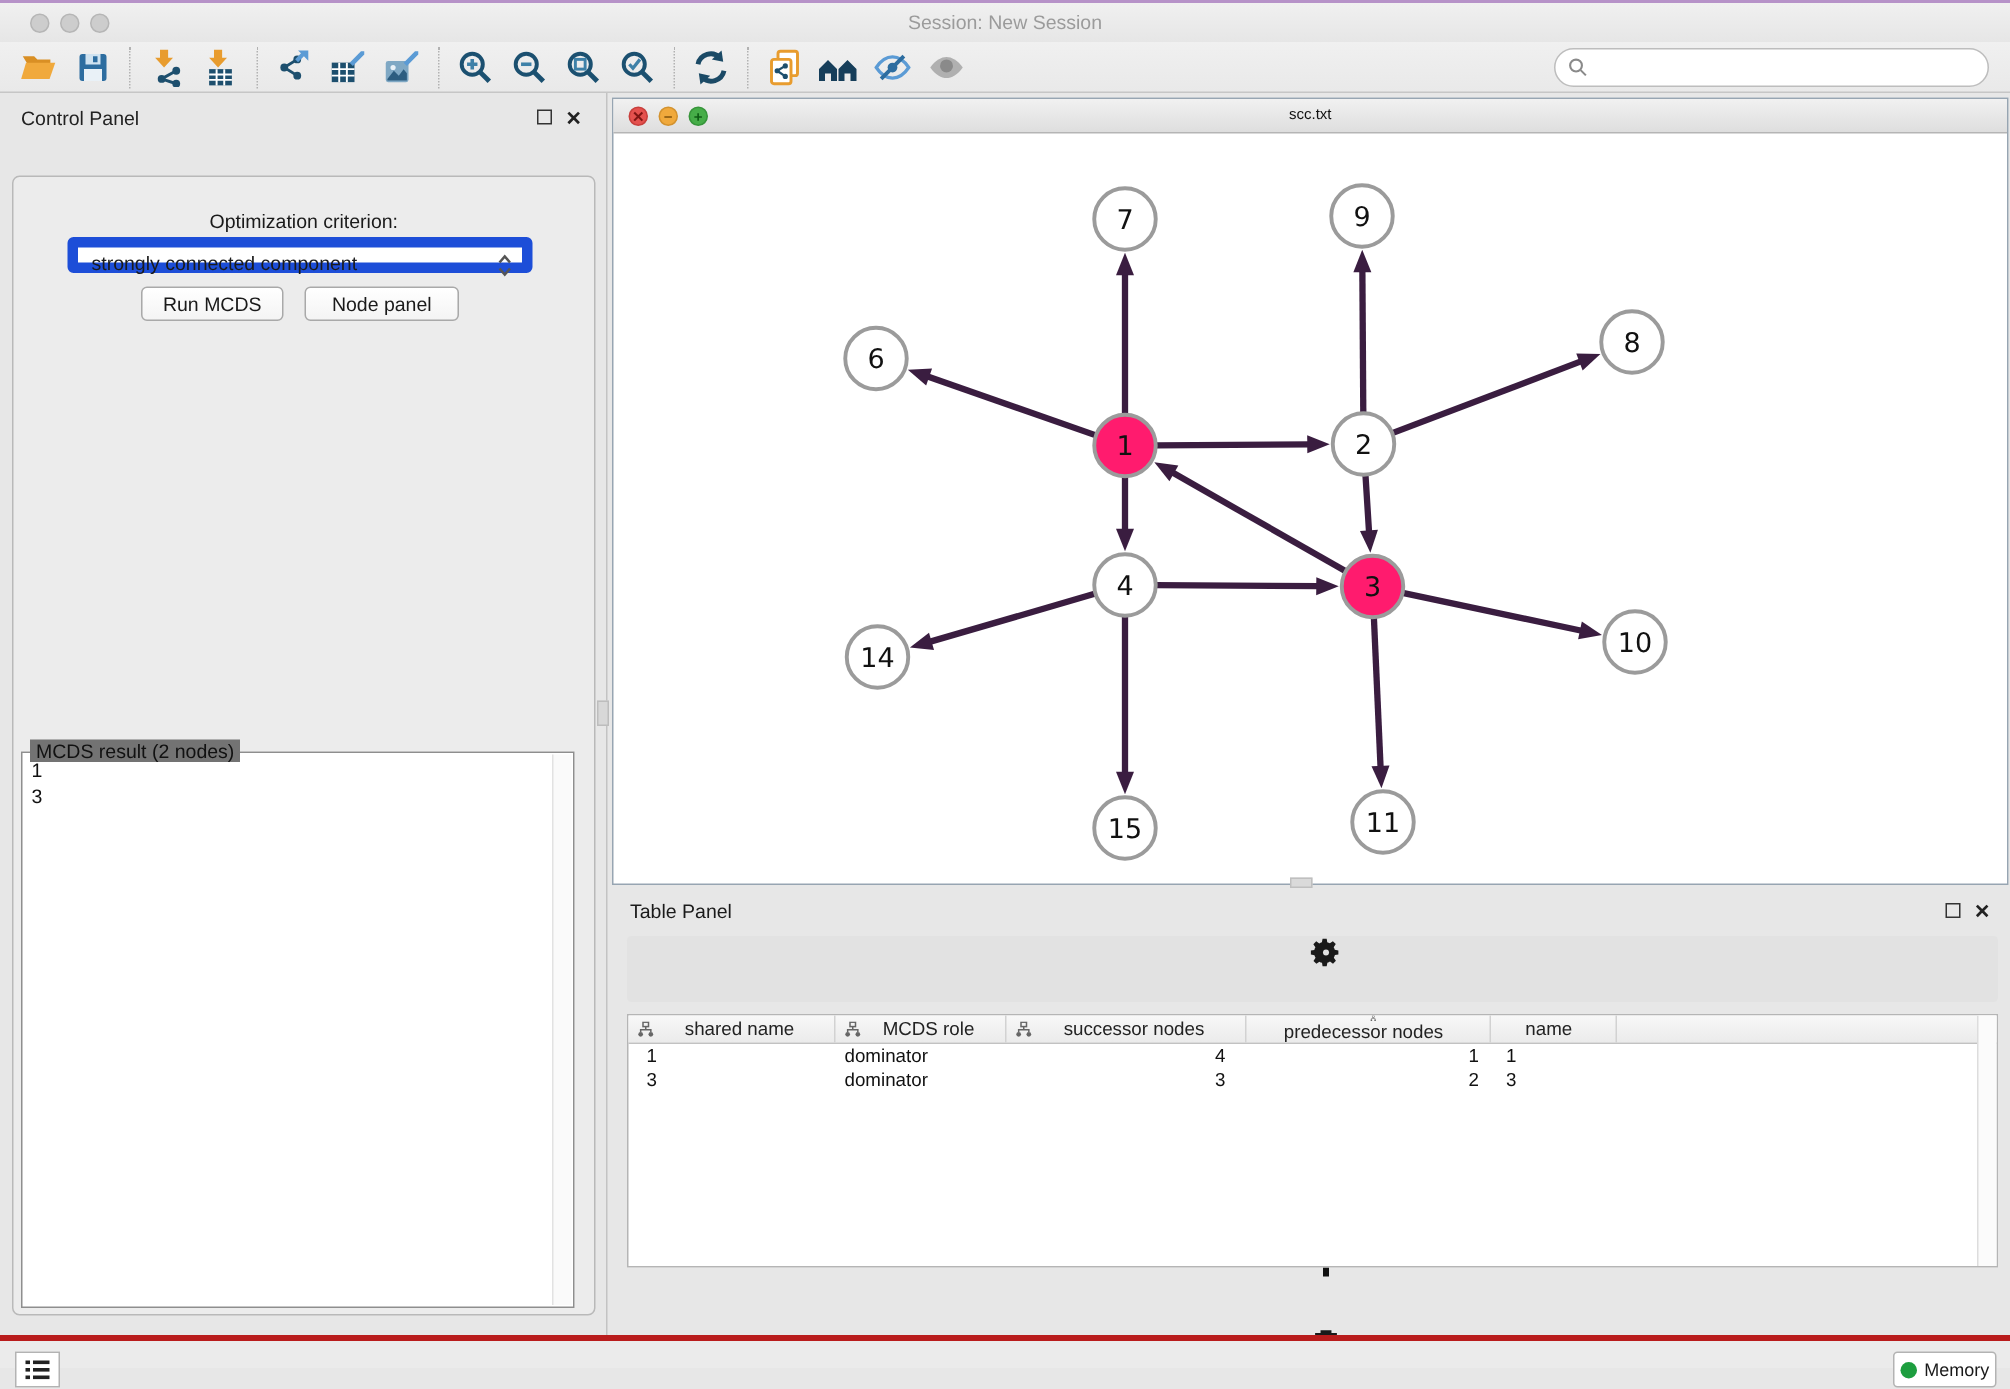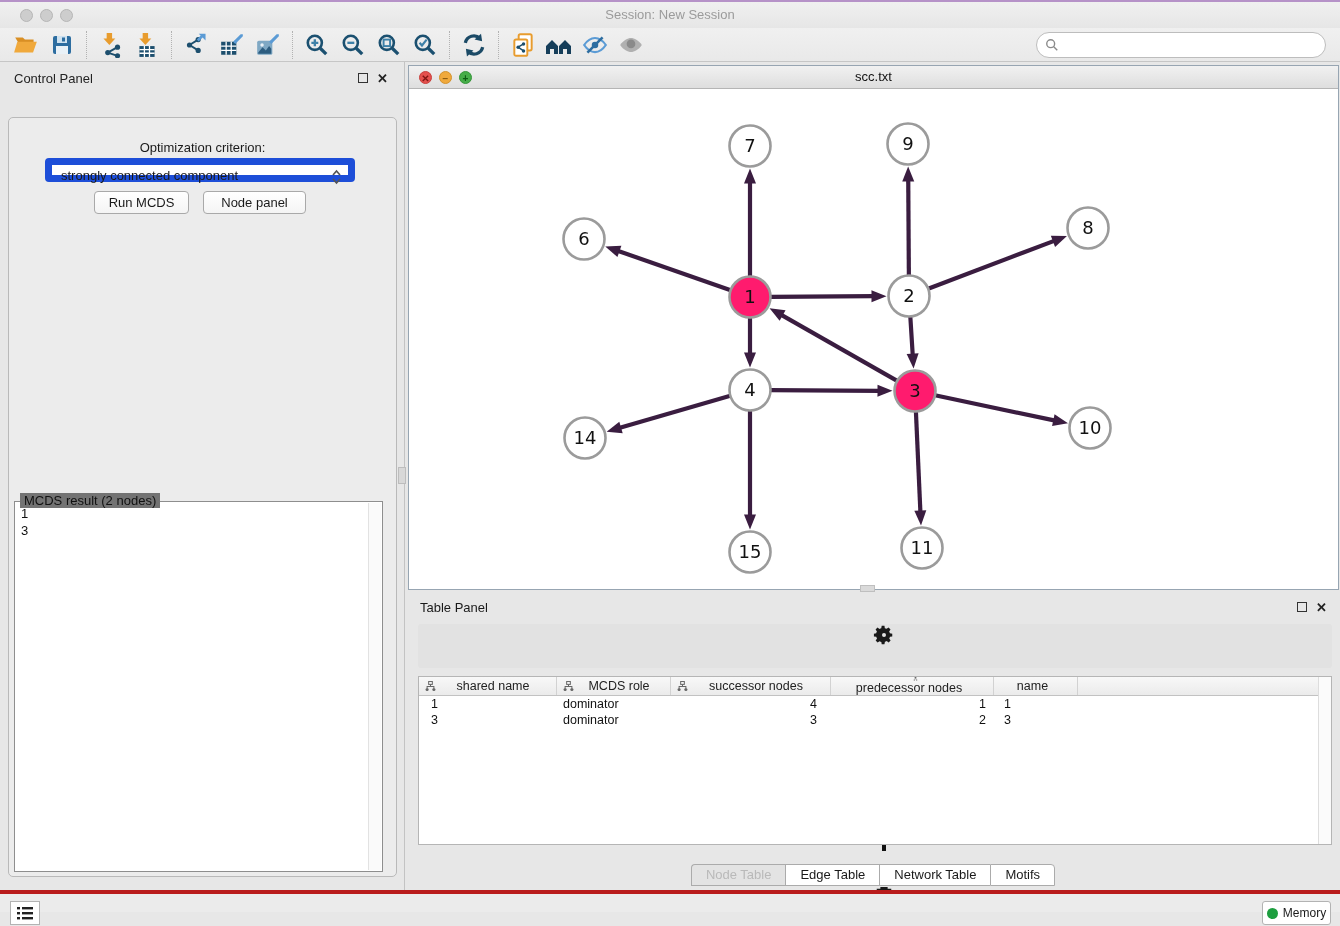--- a/index.html
+++ b/index.html
@@ -68,21 +68,21 @@
   
   #net-window { left:408px; top:65px; width:931px; height:525px; background:#fff;
     border:1px solid #97a5b2; }
   #net-titlebar { position:absolute; left:0; top:0; width:100%; height:23px;
     background:linear-gradient(#f1f1f1,#dedede); border-bottom:1px solid #b5b5b5; }
   .tl { position:absolute; top:5px; width:13px; height:13px; border-radius:50%;
     font-size:10px; line-height:13px; text-align:center; font-weight:bold; }
   #tl-close { left:10px; background:#e4514e; border:1px solid #c83f3c; color:#7e1513; }
   #tl-min { left:30px; background:#f0a93c; border:1px solid #d3922e; color:#8a5a10; }
   #tl-max { left:50px; background:#46ad48; border:1px solid #36953a; color:#0e5c14; }
-  #net-title { width:100%; text-align:center; line-height:22px; font-size:13px; color:#111; }
+  #net-title { width:100%; text-align:center; line-height:22px; font-size:10px; color:#111; }
   #graph { position:absolute; left:0; top:23px; }
   #h-handle { left:860px; top:585px; width:15px; height:7px; background:#dadada; border:1px solid #bfbfbf; }
 
   
   #table-panel { left:406px; top:592px; width:934px; height:298px; background:#e7e7e7; }
   #tp-title { left:14px; top:8px; font-size:13px; }
   #tp-float { left:891px; top:10px; } #tp-close { left:910px; top:8px; }
   #tp-toolbar { left:12px; top:32px; width:914px; height:44px; background:#e2e2e2;
     border-radius:3px; display:flex; align-items:center; gap:33px; padding-left:18px;flex-direction:column; }
   .tpbtn { display:flex; align-items:center; justify-content:center; height:30px; }
@@ -479,26 +479,20 @@
           <div class="td" style="width: 138px; text-align: left; padding: 0px 0px 0px 12px;">3</div>
           <div class="td" style="width: 114px; text-align: left; padding: 0px 0px 0px 6px;">dominator</div>
           <div class="td" style="width: 160px; text-align: right; padding: 0px 14px 0px 0px;">3</div>
           <div class="td" style="width: 163px; text-align: right; padding: 0px 8px 0px 0px;">2</div>
           <div class="td" style="width: 84px; text-align: left; padding: 0px 0px 0px 10px;">3</div>
         </div>
       </div>
     <div id="table-scroll"></div>
   </div>
 
-  <div id="bottom-tabs" class="abs">
-      <div class="tab sel">Node Table</div>
-      <div class="tab">Edge Table</div>
-      <div class="tab">Network Table</div>
-      <div class="tab">Motifs</div>
-    </div>
 </div>
 
 <div id="statusbar" class="abs">
   <div id="list-btn" class="abs">
     <svg width="18" height="16" viewBox="0 0 18 16">
       <rect x="1" y="2" width="3" height="2.4" fill="#222"></rect>
         <rect x="6" y="2" width="11" height="2.4" fill="#222"></rect>
       <rect x="1" y="7" width="3" height="2.4" fill="#222"></rect>
         <rect x="6" y="7" width="11" height="2.4" fill="#222"></rect>
       <rect x="1" y="12" width="3" height="2.4" fill="#222"></rect>

